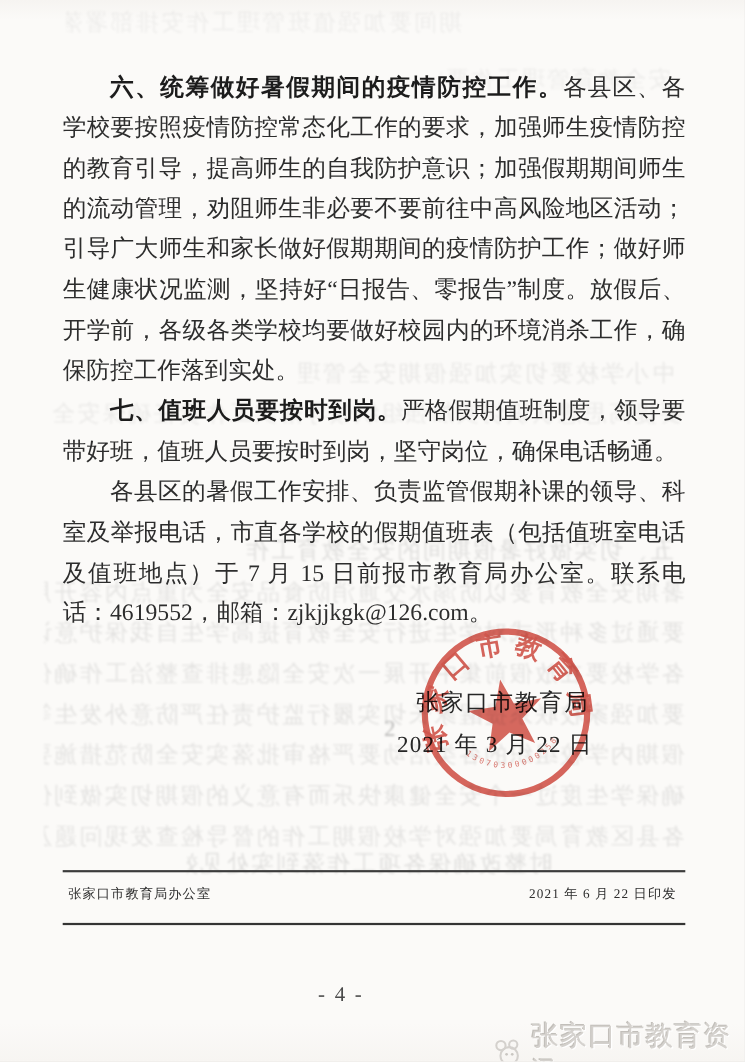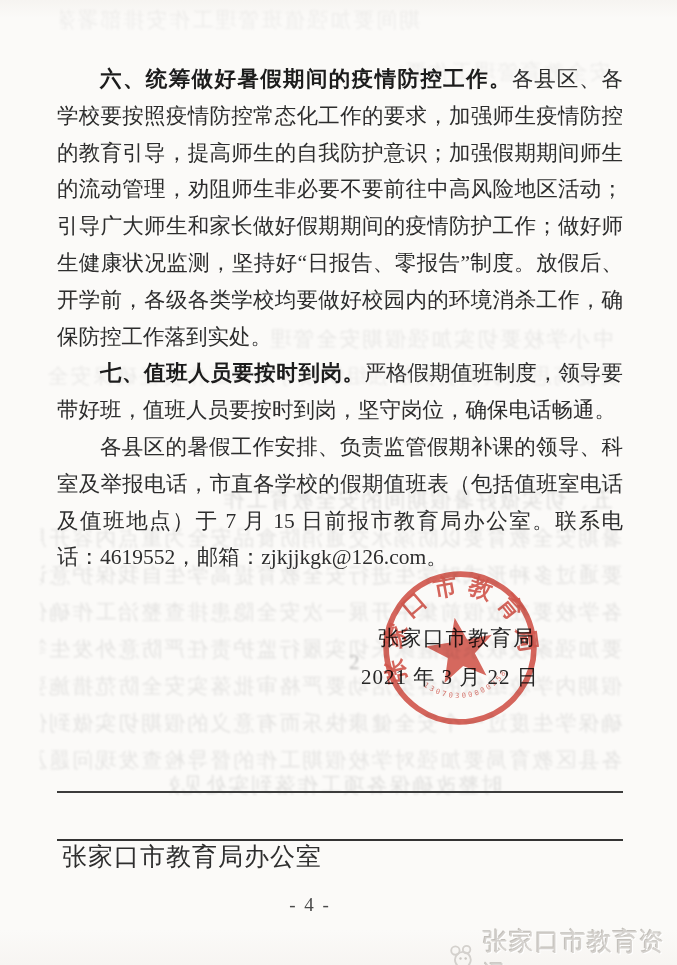--- a/index.html
+++ b/index.html
@@ -64,22 +64,22 @@
   
   .footer-rule{
     position:absolute;left:57px;width:566px;height:2px;
     background:#3c3c3c;
   }
   .rule-top{top:791px;}
   .rule-bottom{top:839px;background:#343434;}
   .footer-row{
     position:absolute;top:804px;left:57px;width:566px;
     display:flex;justify-content:space-between;align-items:flex-start;
-    font-size:25px;color:#2e2e2e;letter-spacing:1px;
-    padding:0;box-sizing:border-box;margin-top:36px;
+    font-size:12px;color:#2e2e2e;letter-spacing:1px;
+    padding:0;box-sizing:border-box;
   }
   .footer-row .left{padding-left:5px;}
   .footer-row .right{padding-right:8px;}
   
   .page-number{
     position:absolute;top:894px;left:255px;width:110px;
     text-align:center;font-size:19px;color:#4a4a4a;letter-spacing:2px;
   }
   
   .watermark{
@@ -135,20 +135,21 @@
       <textPath href="#arcTop" startOffset="50%" text-anchor="middle">张家口市教育局</textPath>
     </text>
     <text fill="#cf4237" opacity="0.8" font-size="7" font-family="DejaVu Sans Mono, monospace" letter-spacing="2.5">
       <textPath href="#arcBot" startOffset="50%" text-anchor="middle">13070300000258</textPath>
     </text>
   </svg>
 
   <div class="footer-rule rule-top"></div>
   <div class="footer-row">
     <span class="left">张家口市教育局办公室</span>
+    <span class="right">2021 年 6 月 22 日印发</span>
   </div>
   <div class="footer-rule rule-bottom"></div>
 
   <div class="page-number">- 4 -</div>
 
   <div class="watermark">
     <svg width="32" height="32" viewBox="0 0 32 32" xmlns="http://www.w3.org/2000/svg">
       <circle cx="9" cy="8" r="4.5" fill="none" stroke="#d4d1cd" stroke-width="2"></circle>
       <circle cx="21" cy="7" r="4" fill="none" stroke="#d4d1cd" stroke-width="2"></circle>
       <circle cx="17" cy="18" r="8.5" fill="none" stroke="#d4d1cd" stroke-width="2"></circle>

